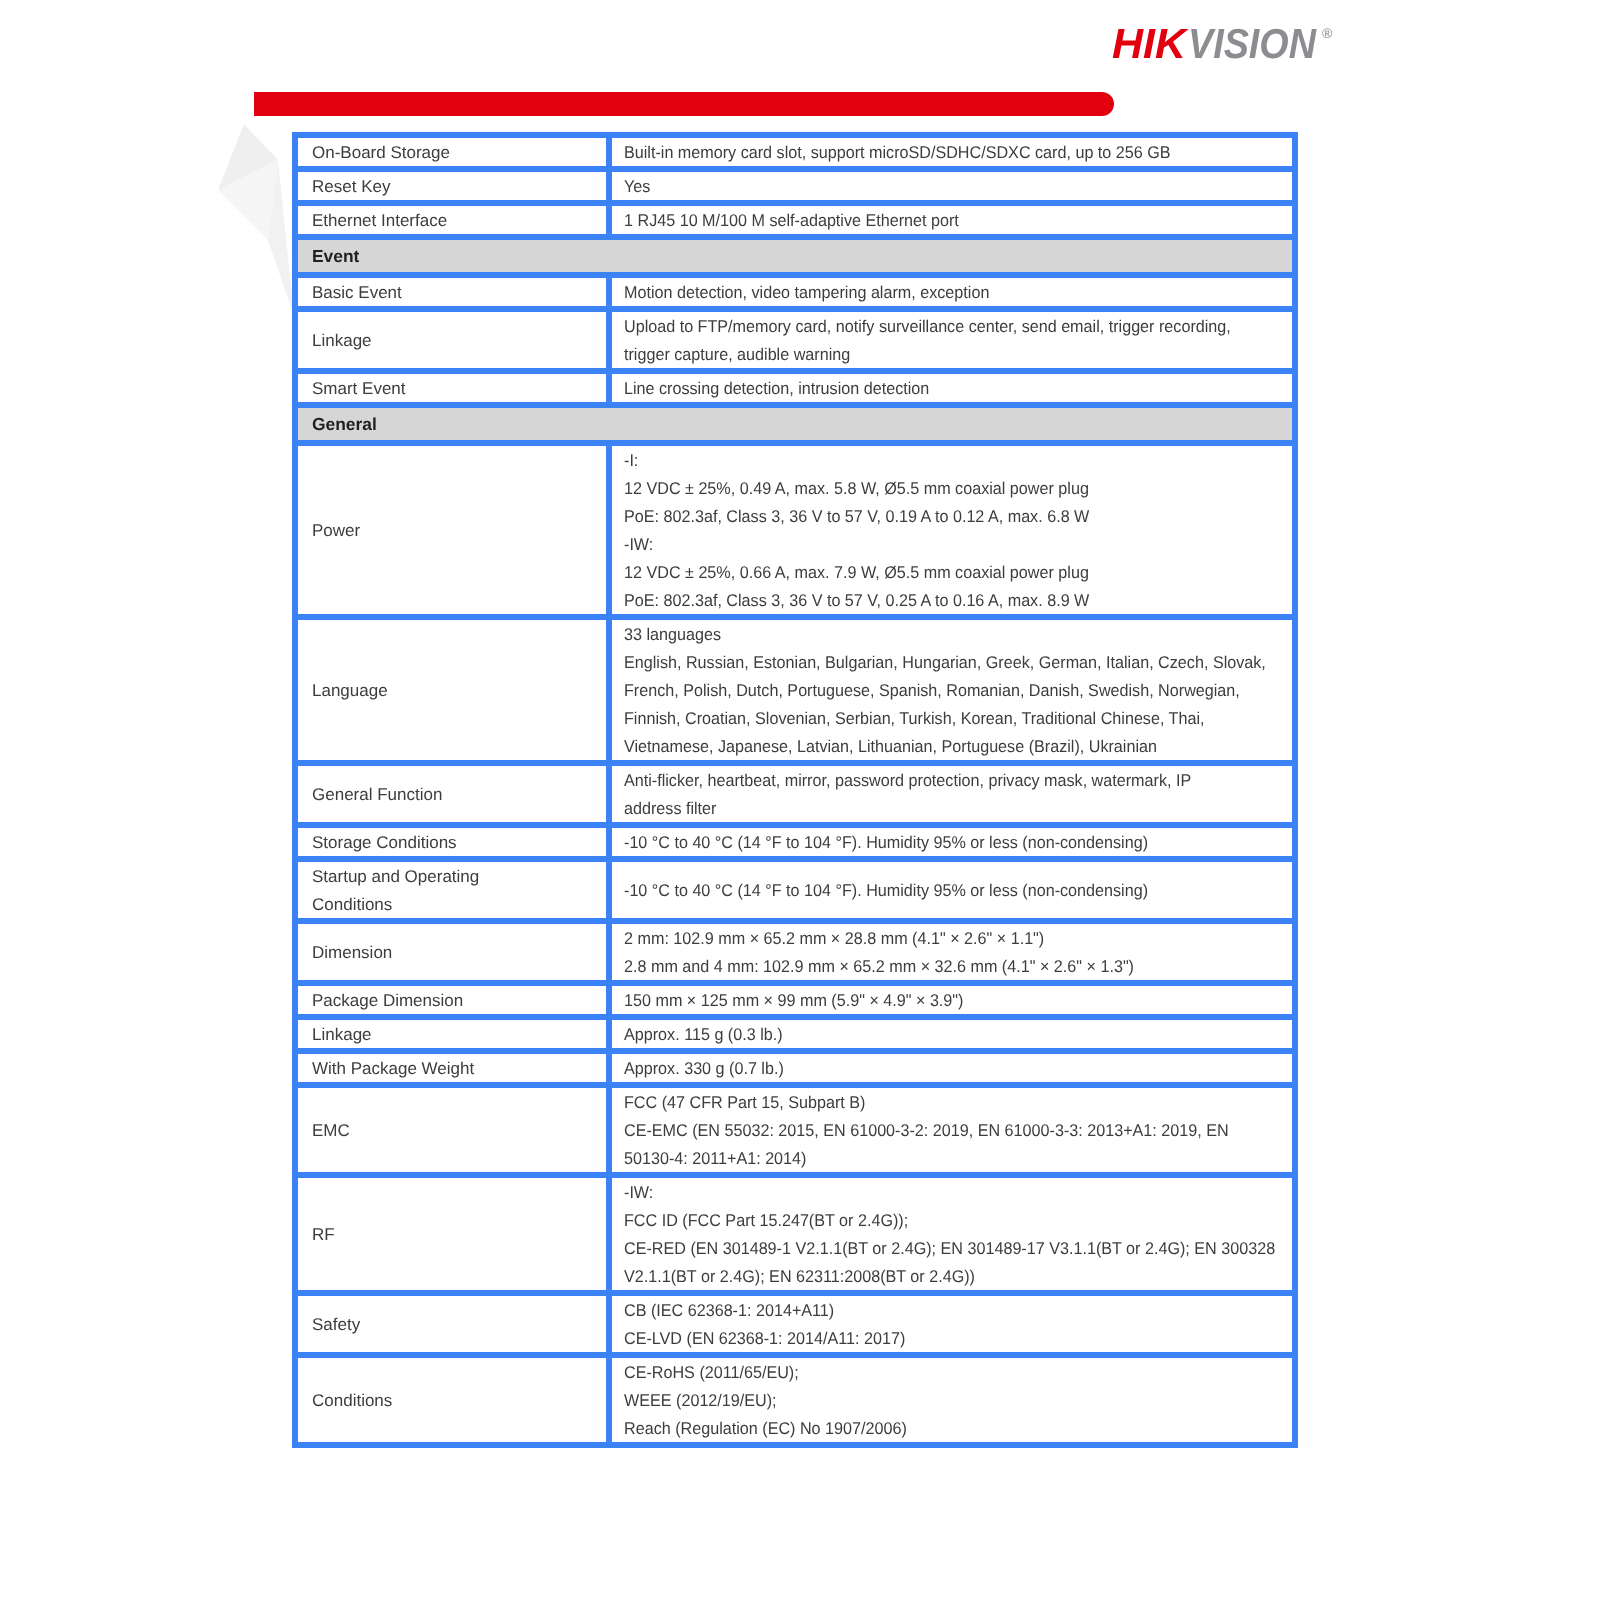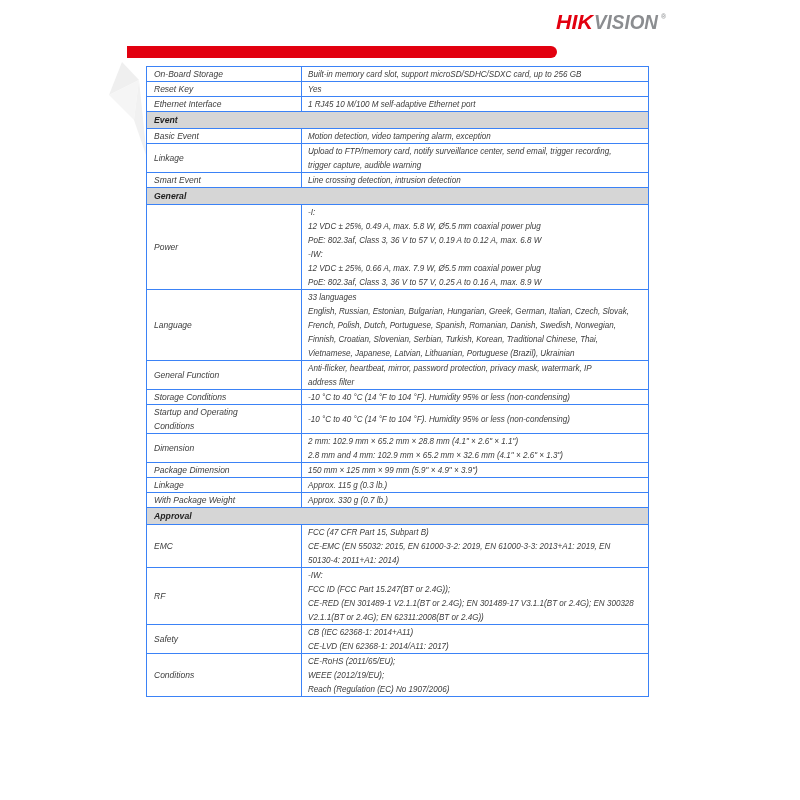--- a/index.html
+++ b/index.html
@@ -14,21 +14,21 @@
   .logo .reg{fill:#9a9c9e;font-size:7px;font-style:normal;}
 
   
   .accent-bar{position:absolute;left:127px;top:46px;width:430px;height:12px;background:#e2000f;border-radius:0 6px 6px 0;}
 
   
   .watermark{position:absolute;left:100px;top:56px;}
 
   
   table.spec{position:absolute;left:146px;top:66px;width:503px;border-collapse:collapse;table-layout:fixed;}
-  table.spec td{border:1px solid #3b82f6;font-size:8.5px;line-height:14px;color:#3d3d3d;vertical-align:middle;overflow:hidden;font-style:italic;}
+  table.spec td{border:3px solid #3b82f6;font-size:8.5px;line-height:14px;color:#3d3d3d;vertical-align:middle;overflow:hidden;}
   td.lbl{width:143px;padding:0 4px 0 7px;}
   td.val{padding:0 4px 0 6px;}
   .pre{white-space:pre;}
   .vw{transform:scaleX(0.95);transform-origin:0 50%;white-space:pre;}
   tr.section td{background:#d6d6d6;font-weight:bold;font-size:8.7px;color:#1f1f1f;padding:1px 15px 1px 7px;}
 </style>
 </head>
 <body>
 
 <div class="page">
@@ -151,23 +151,20 @@
         <td class="val">
             <div class="vw">Approx. 115 g (0.3 lb.)</div>
           </td>
       </tr>
       <tr>
         <td class="lbl pre">With Package Weight</td>
         <td class="val">
             <div class="vw">Approx. 330 g (0.7 lb.)</div>
           </td>
       </tr>
-      <tr class="section">
-        <td colspan="2">Approval</td>
-      </tr>
       <tr>
         <td class="lbl pre">EMC</td>
         <td class="val">
             <div class="vw">FCC (47 CFR Part 15, Subpart B)
 CE-EMC (EN 55032: 2015, EN 61000-3-2: 2019, EN 61000-3-3: 2013+A1: 2019, EN
 50130-4: 2011+A1: 2014)</div>
           </td>
       </tr>
       <tr>
         <td class="lbl pre">RF</td>

